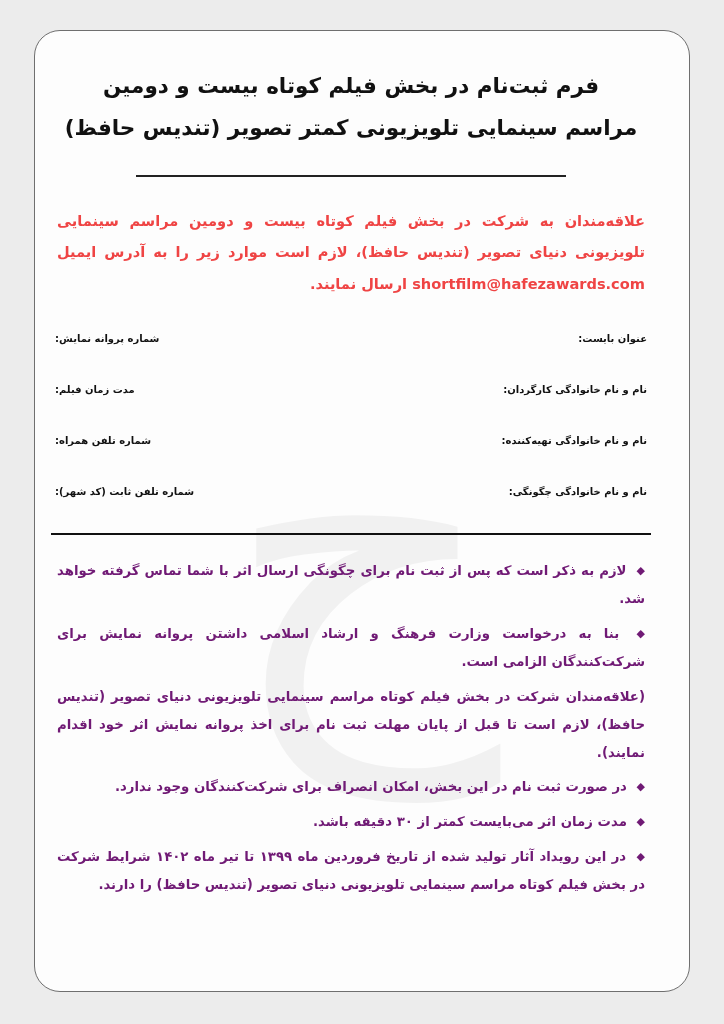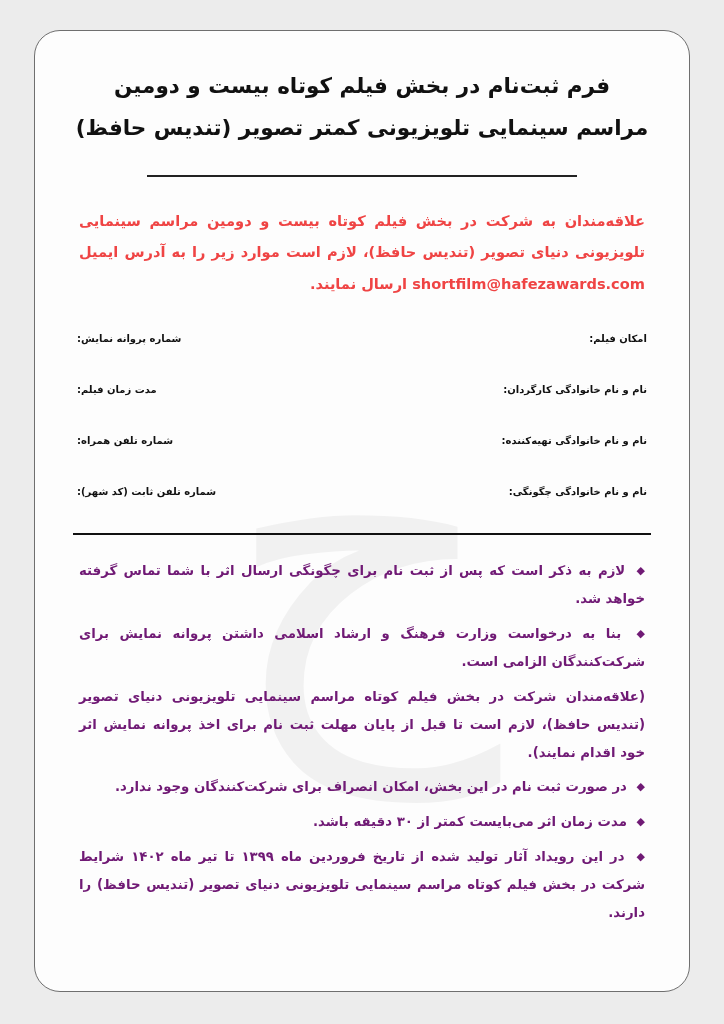--- a/index.html
+++ b/index.html
@@ -42,21 +42,21 @@
     line-height: 1;
     color: #000;
     opacity: 0.045;
     pointer-events: none;
     user-select: none;
     white-space: nowrap;
   }
   .content {
     position: relative;
     z-index: 2;
-    padding: 34px 38px 0 38px;
+    padding: 34px 38px 0 16px;
   }
   .title {
     text-align: center;
     font-weight: bold;
     font-size: 21.5px;
     line-height: 1.95;
     color: #111;
     letter-spacing: 0;
   }
   .title .line2 { display: block; }
@@ -142,21 +142,21 @@
 
       <div class="intro">
         <span>علاقه‌مندان به شرکت در بخش فیلم کوتاه بیست و دومین مراسم سینمایی تلویزیونی دنیای تصویر (تندیس حافظ)، لازم است موارد زیر را به آدرس ایمیل</span>
         <span class="email">shortfilm@hafezawards.com</span>
         <span>ارسال نمایند.</span>
       </div>
 
       <div class="fields">
 
         <div class="field-row">
-          <div class="field right">امکان فیلم:</div>
+          <div class="field right">عنوان بایست:</div>
           <div class="field left">شماره پروانه نمایش:</div>
         </div>
 
         <div class="field-row">
           <div class="field right">نام و نام خانوادگی کارگردان:</div>
           <div class="field left">مدت زمان فیلم:</div>
         </div>
 
         <div class="field-row">
           <div class="field right">نام و نام خانوادگی تهیه‌کننده:</div>

